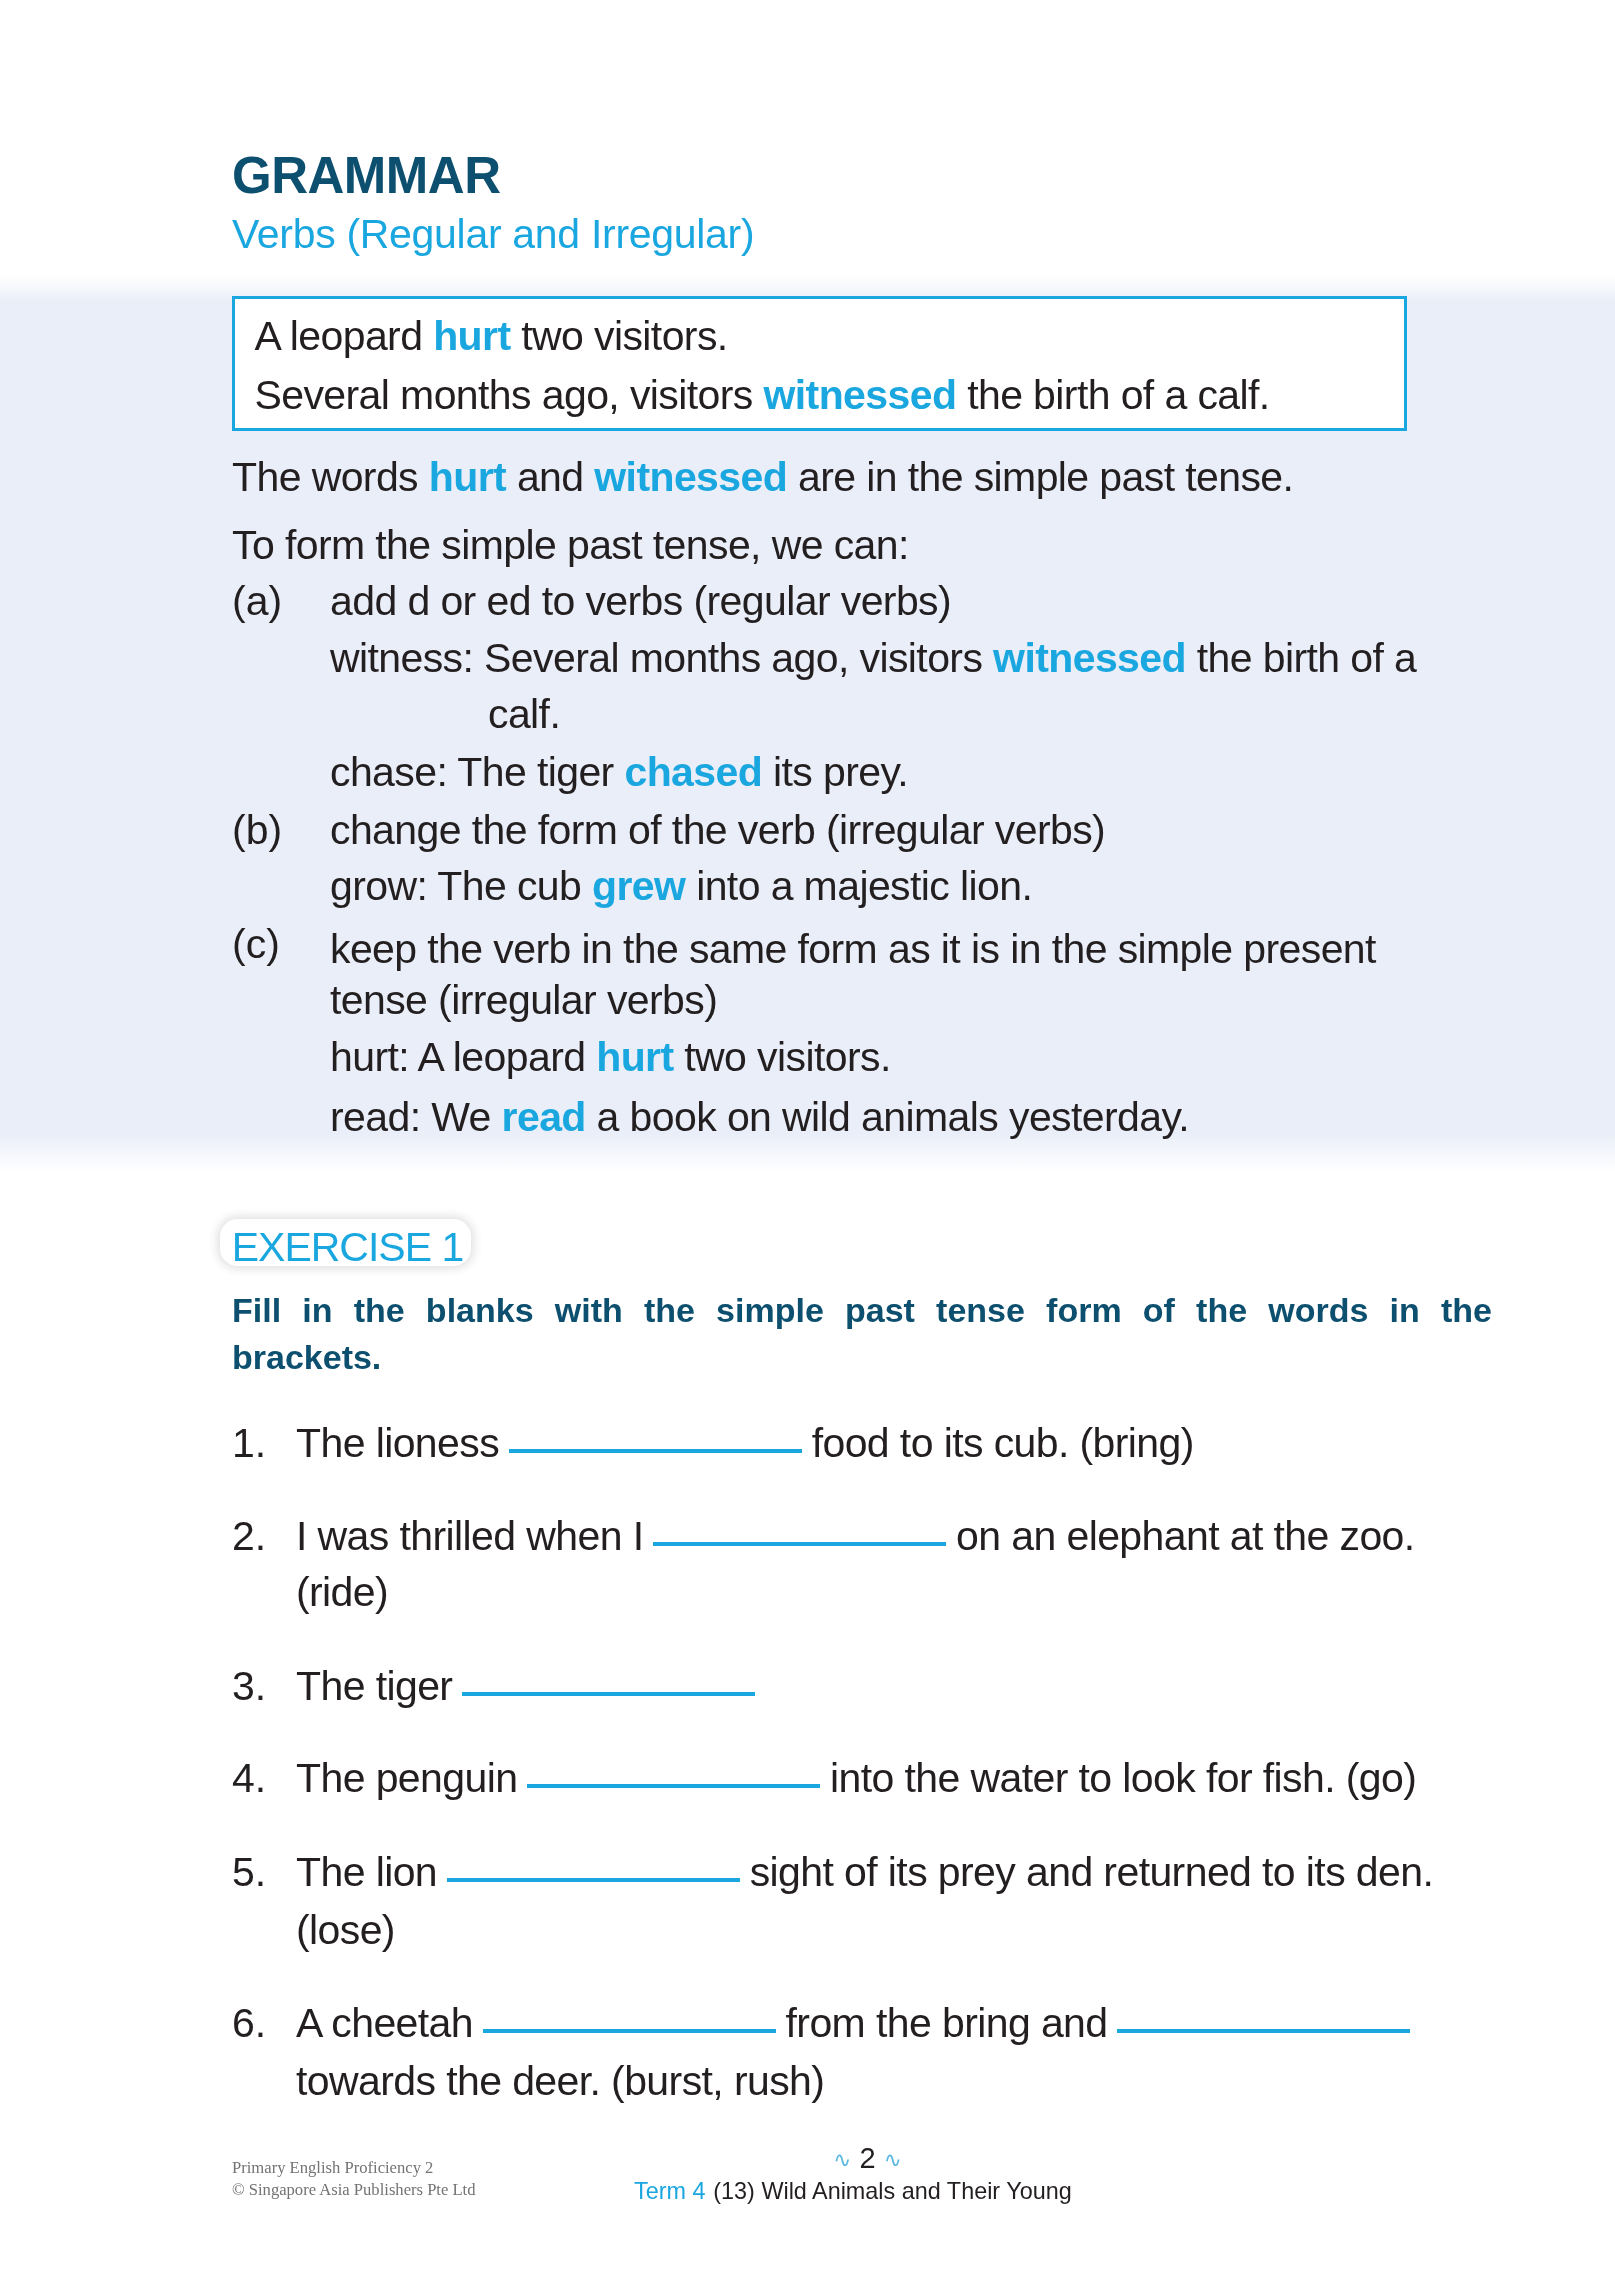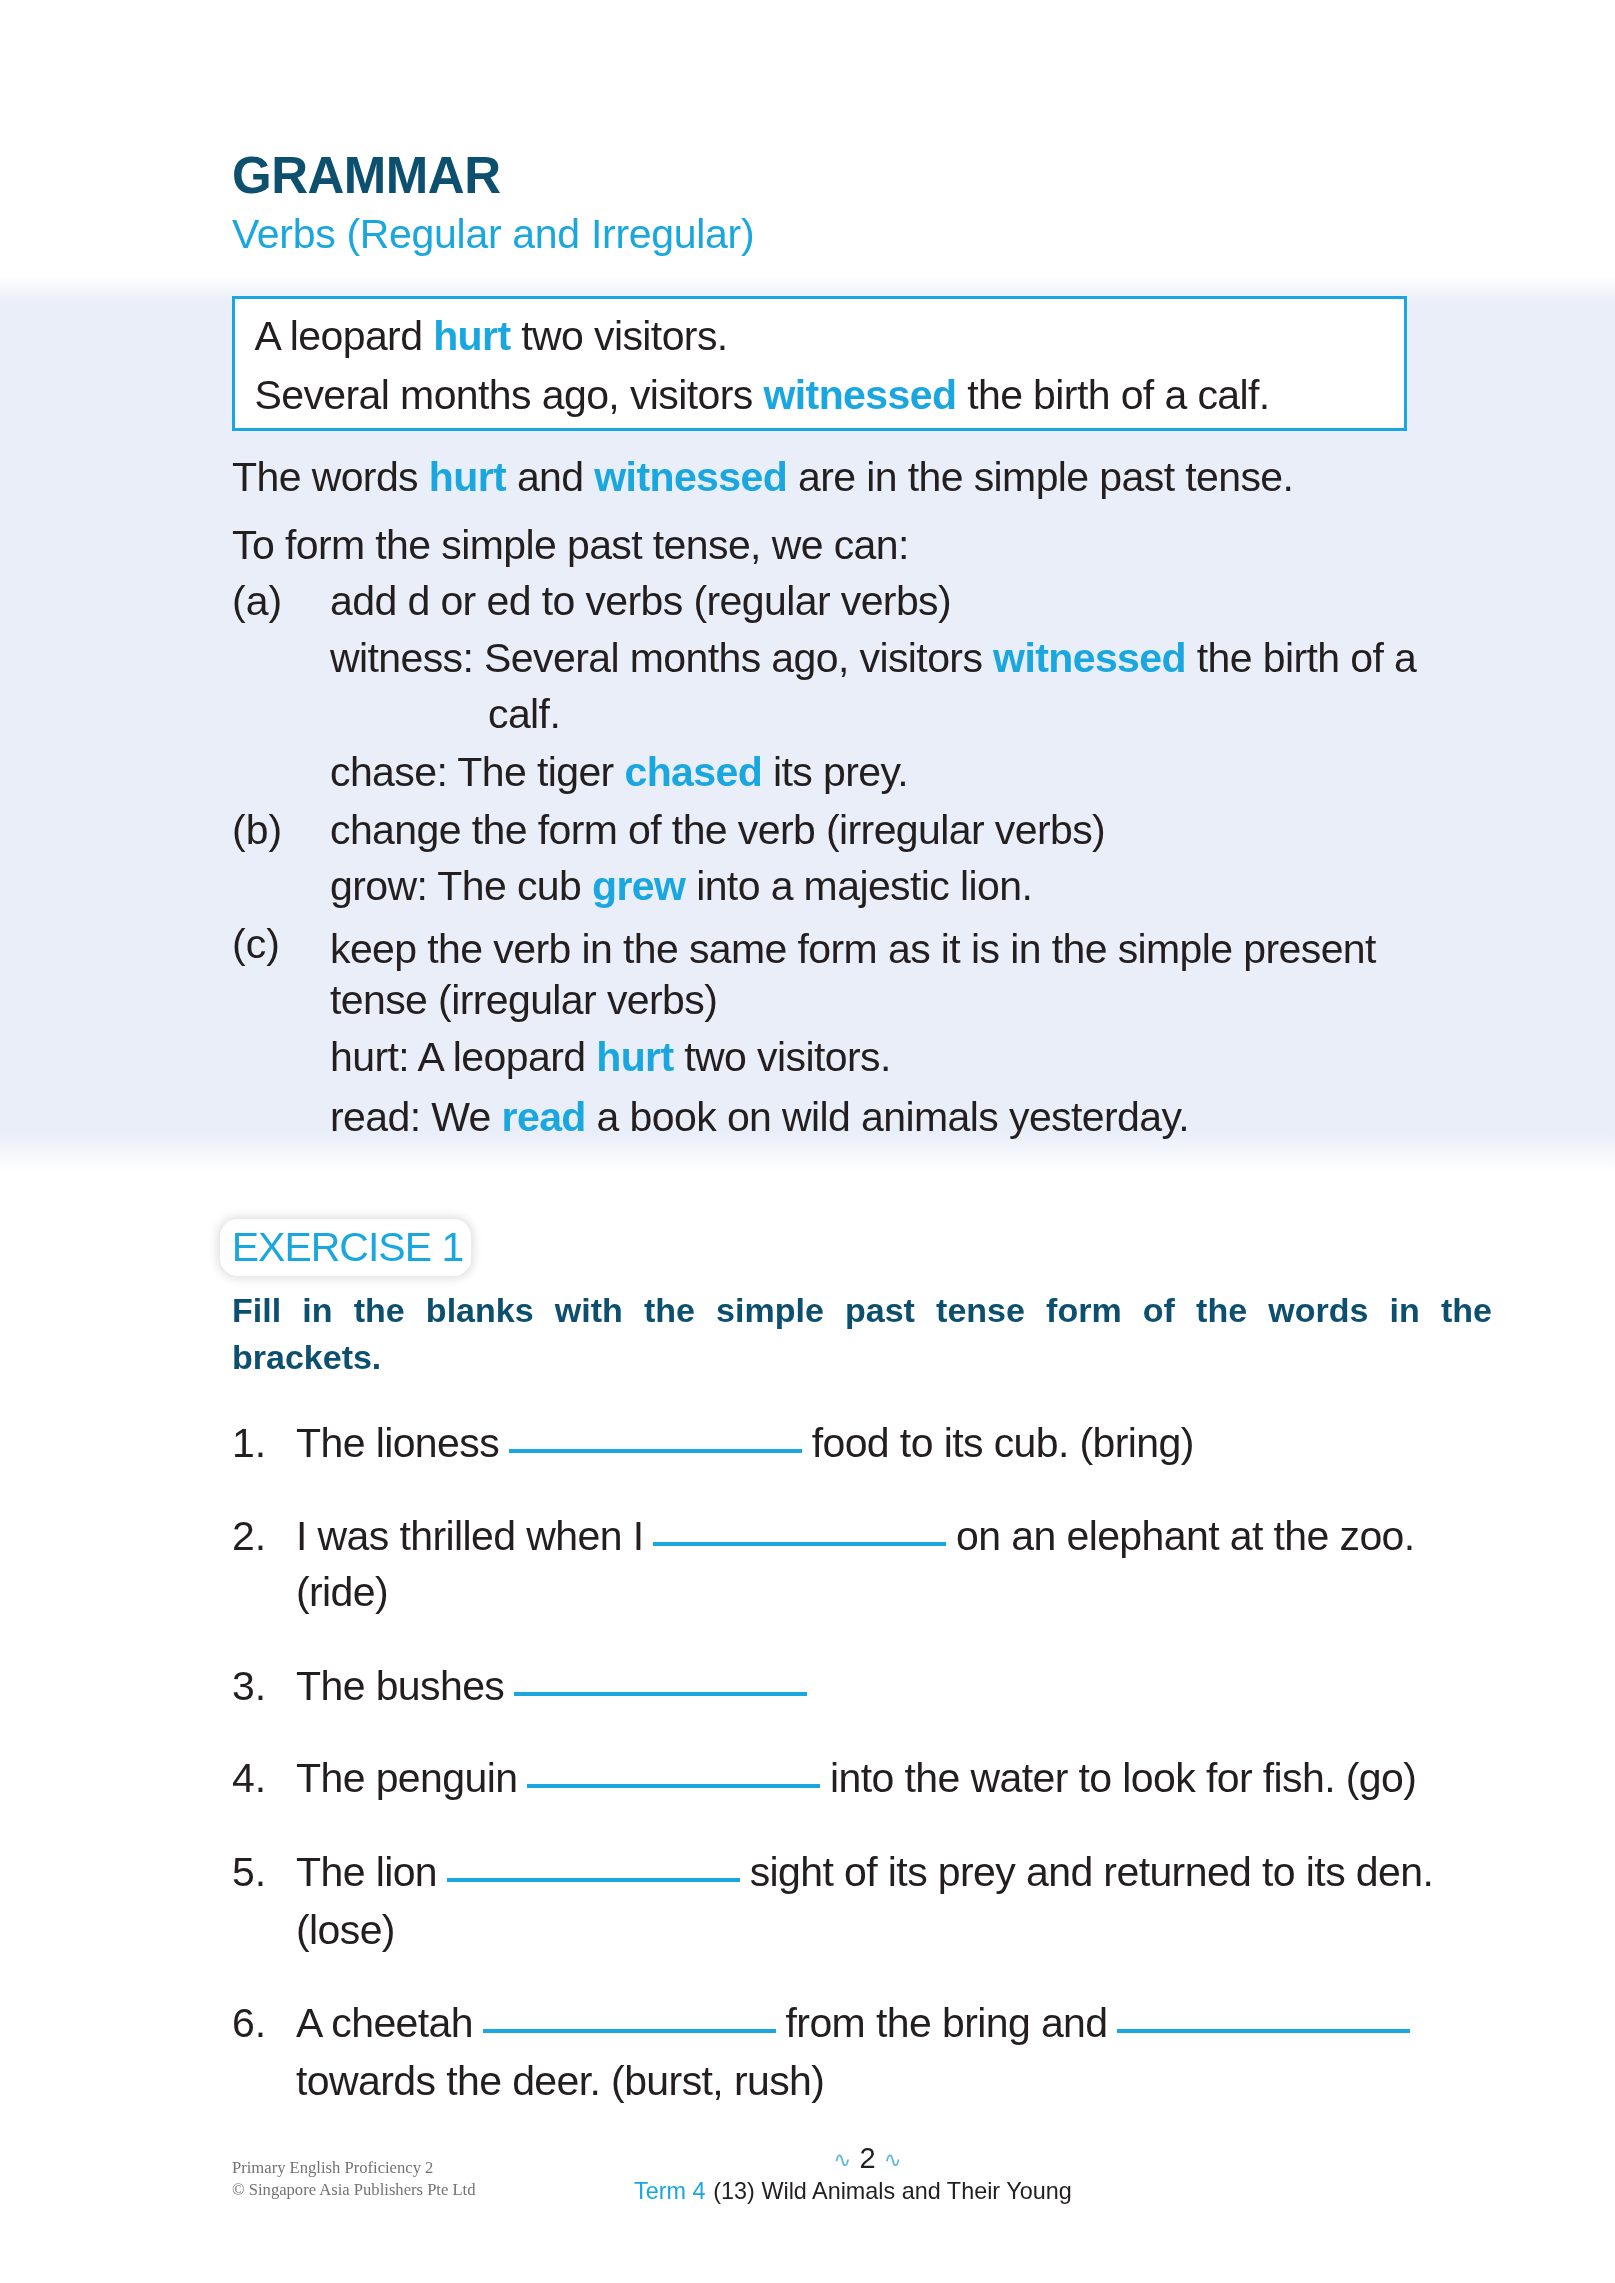--- a/index.html
+++ b/index.html
@@ -28,21 +28,21 @@
   .example-box .line { font-size: 41px; line-height: 59px; letter-spacing: -0.6px; white-space: nowrap; }
 
   .hl { color: #1aa7e0; font-weight: bold; }
 
   .body-text { position: absolute; left: 232px; font-size: 41px; letter-spacing: -0.6px; white-space: nowrap; }
   .marker { position: absolute; left: 232px; font-size: 41px; }
   .indent { position: absolute; left: 330px; font-size: 41px; letter-spacing: -0.6px; white-space: nowrap; }
   .indent2 { position: absolute; left: 488px; font-size: 41px; letter-spacing: -0.6px; }
 
   .ex-badge {
-    position: absolute; left: 220px; top: 1219px; height: 57px; padding: 0 7.8px 0 11.7px;
+    position: absolute; left: 220px; top: 1219px; height: 47px; padding: 0 7.8px 0 11.7px;
     border-radius: 17.6px; background: #ffffff;
     box-shadow: 0 0 9.8px 2.9px rgba(0,0,0,0.12);
     font-size: 41px; color: #1aa7e0; line-height: 57px; letter-spacing: -1px;
   }
   .instruction {
     position: absolute; left: 232px; top: 1287px; width: 1260px;
     font-size: 34px; font-weight: bold; color: #0d4f6e; line-height: 47px;
     text-align: justify; text-align-last: left; word-spacing: 3.9px;
   }
 
@@ -106,21 +106,21 @@
 <div class="q-num" style="top:1513px;">2.</div>
 <div class="q-line" style="top:1513px;">
     <span>I was thrilled when I</span>
     <span class="blank"></span>
     <span>on an elephant at the zoo.</span>
   </div>
 <div class="q-line2" style="top:1569px;">(ride)</div>
 
 <div class="q-num" style="top:1663px;">3.</div>
 <div class="q-line" style="top:1663px;">
-    <span>The bushes</span>
+    <span>The tiger</span>
     <span class="blank"></span>
   </div>
 
 <div class="q-num" style="top:1755px;">4.</div>
 <div class="q-line" style="top:1755px;">
     <span>The penguin</span>
     <span class="blank"></span>
     <span>into the water to look for fish. (go)</span>
   </div>
 

